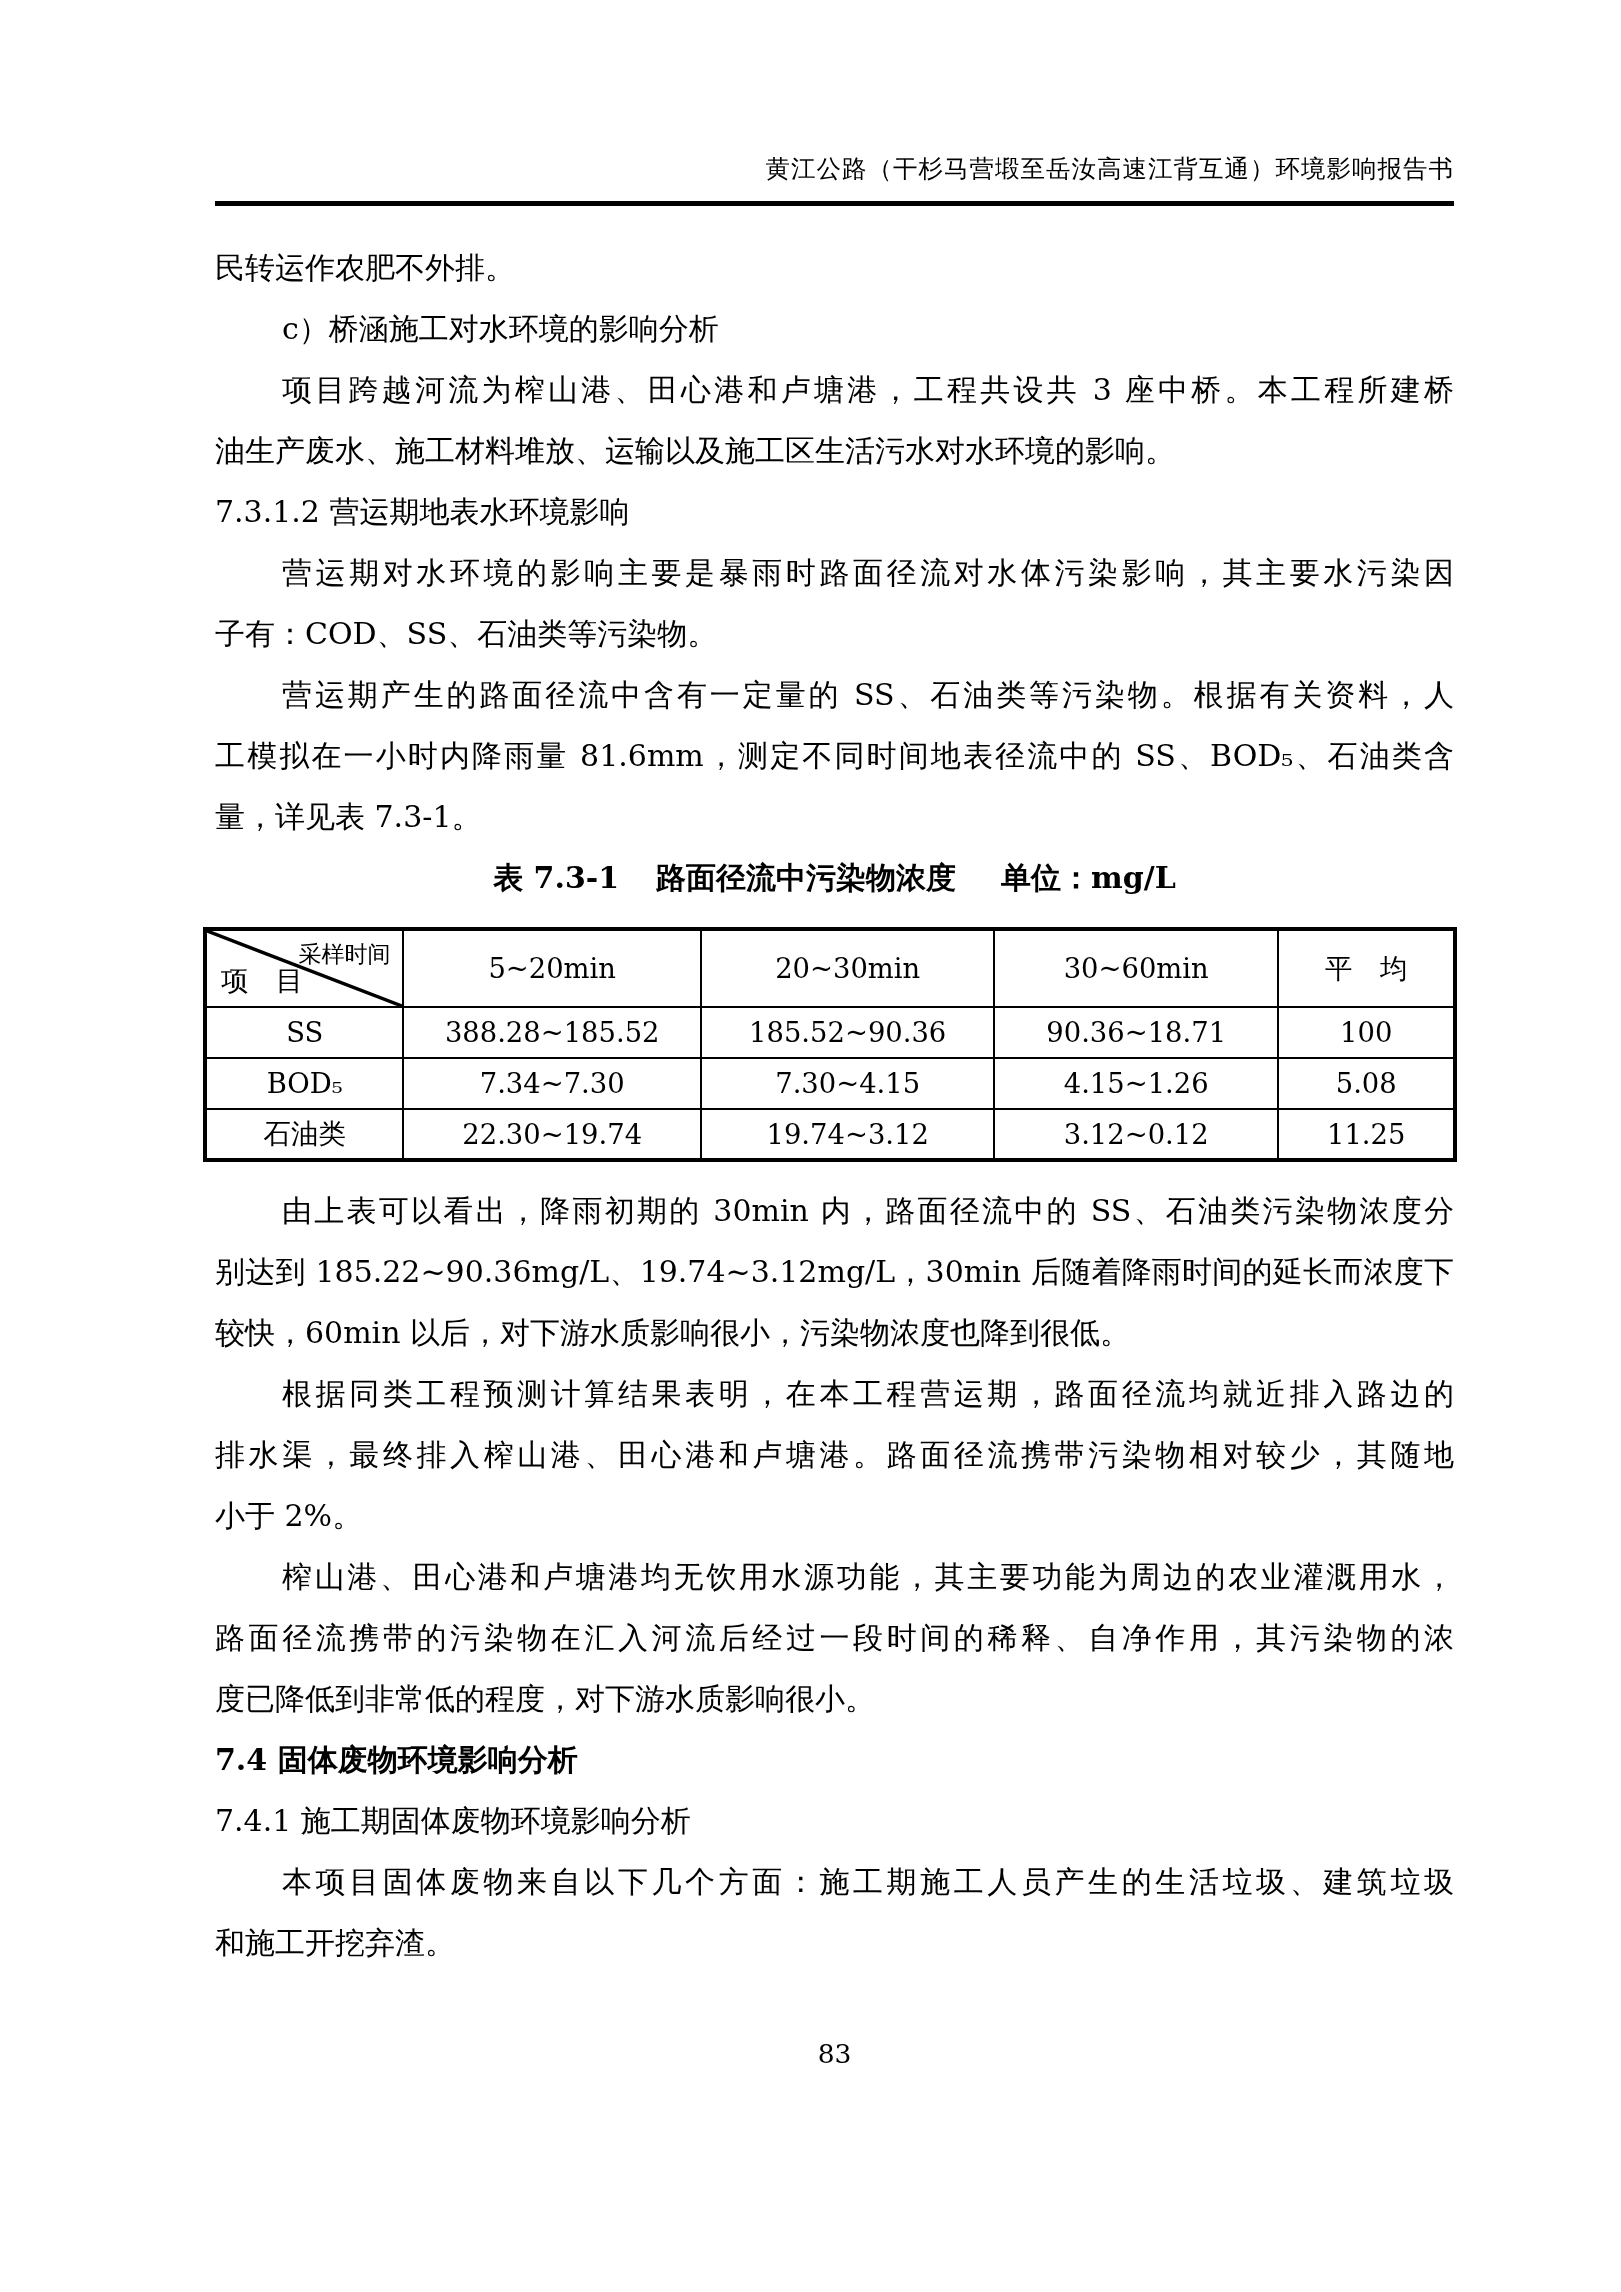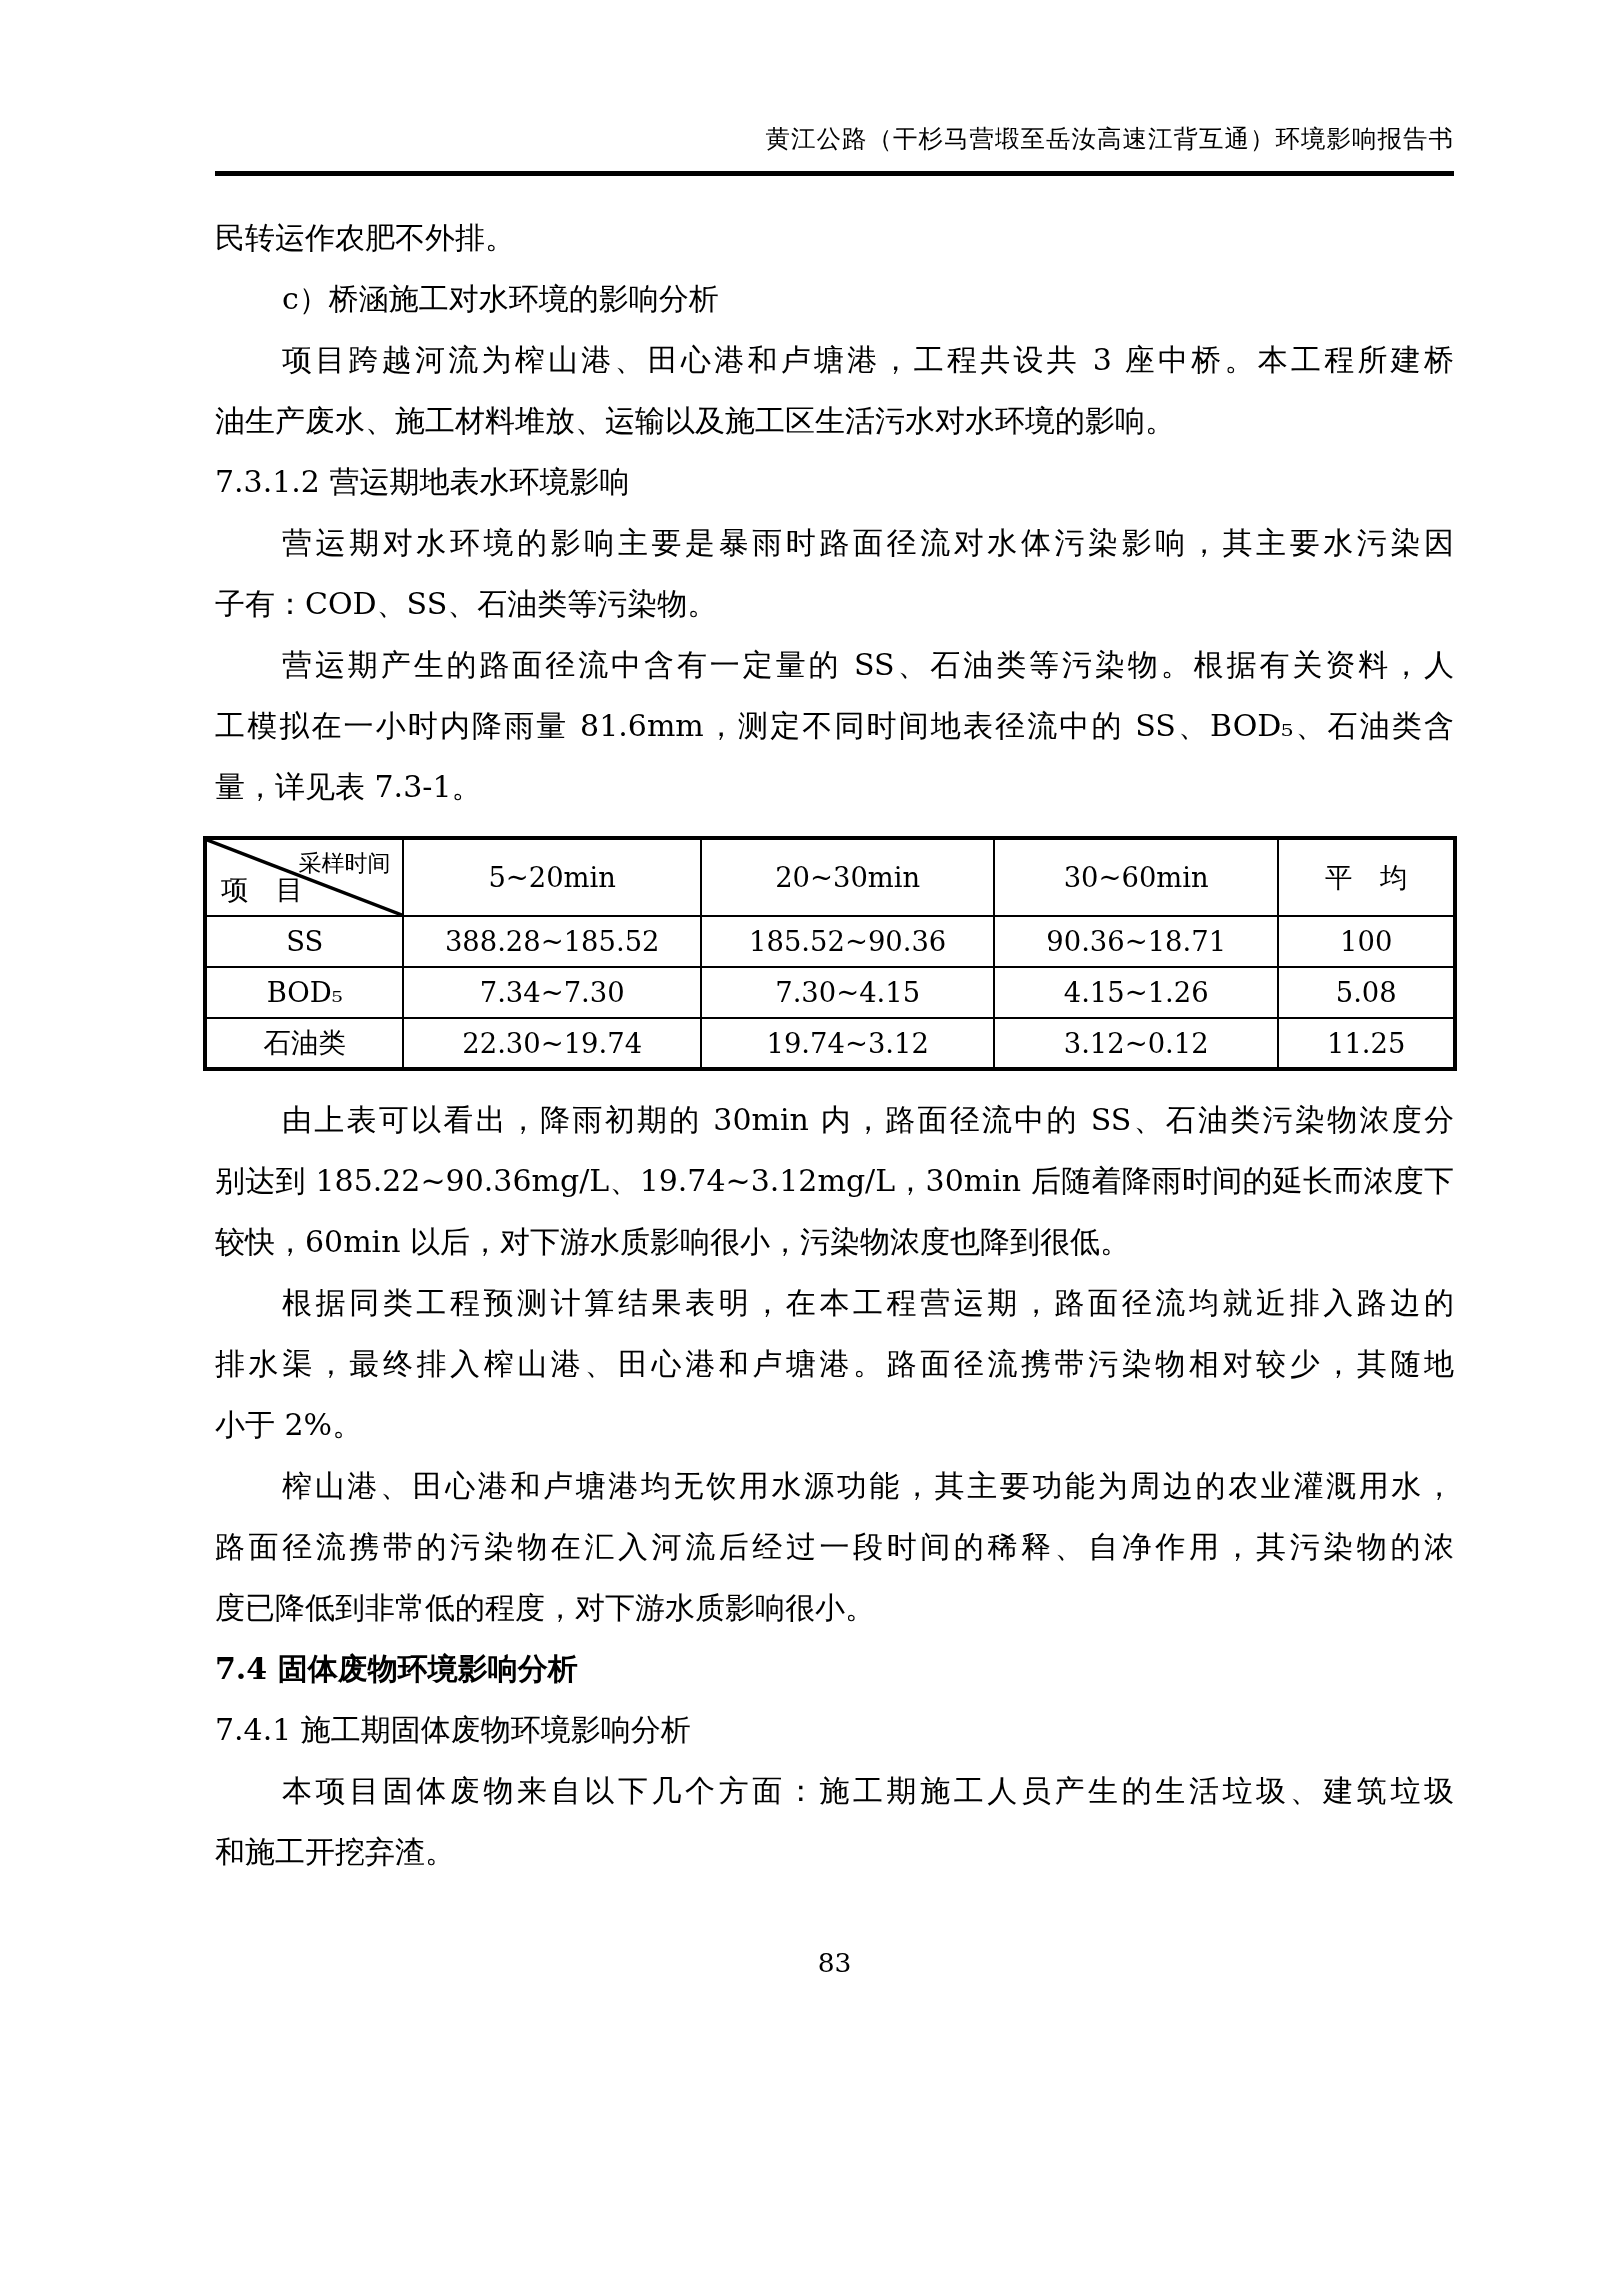--- a/index.html
+++ b/index.html
@@ -17,20 +17,21 @@
     width:1239px;
   }
   
   .doc-header{
     text-align:right;
     font-size:24.5px;
     letter-spacing:1px;
     line-height:41px;
     padding-bottom:11.8px;
     border-bottom:5.9px solid #000;
+    margin-top:30px;
   }
   
   .body-block{margin-top:31px;}
   .ln{
     height:61px;line-height:61px;
     font-size:30px;
     overflow:hidden;
     white-space:nowrap;
   }
   .ln.full{
@@ -95,20 +96,23 @@
       <div class="ln ind full">项目跨越河流为榨山港、田心港和卢塘港，工程共设共 3 座中桥。本工程所建桥</div>
       <div class="ln">油生产废水、施工材料堆放、运输以及施工区生活污水对水环境的影响。</div>
       <div class="ln">7.3.1.2 营运期地表水环境影响</div>
       <div class="ln ind full">营运期对水环境的影响主要是暴雨时路面径流对水体污染影响，其主要水污染因</div>
       <div class="ln">子有：COD、SS、石油类等污染物。</div>
       <div class="ln ind full">营运期产生的路面径流中含有一定量的 SS、石油类等污染物。根据有关资料，人</div>
       <div class="ln full">工模拟在一小时内降雨量 81.6mm，测定不同时间地表径流中的 SS、BOD₅、石油类含</div>
       <div class="ln">量，详见表 7.3-1。</div>
     </div>
 
+    <div class="tbl-caption">
+      <span class="cap-label">表 7.3-1</span><span>路面径流中污染物浓度</span><span class="cap-unit">单位：mg/L</span>
+    </div>
 
     <table class="pollutant">
       <colgroup>
         <col style="width:198px">
           <col style="width:298px">
           <col style="width:293px">
           <col style="width:284px">
           <col style="width:177px">
       </colgroup>
       <tbody>

